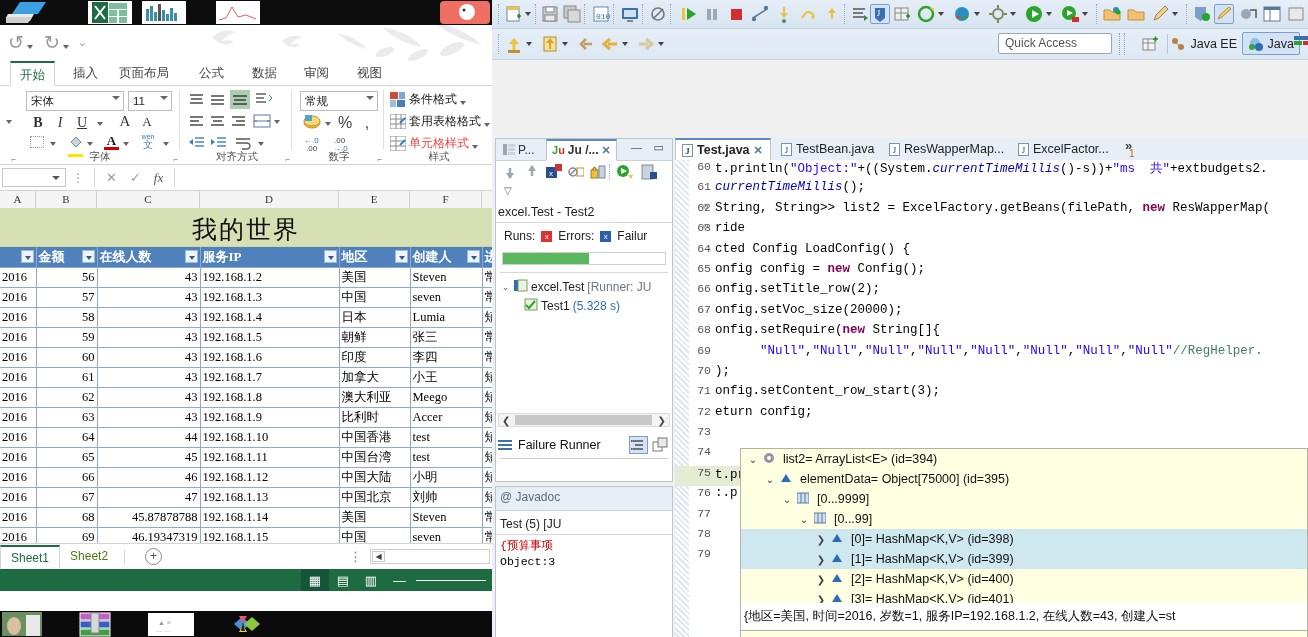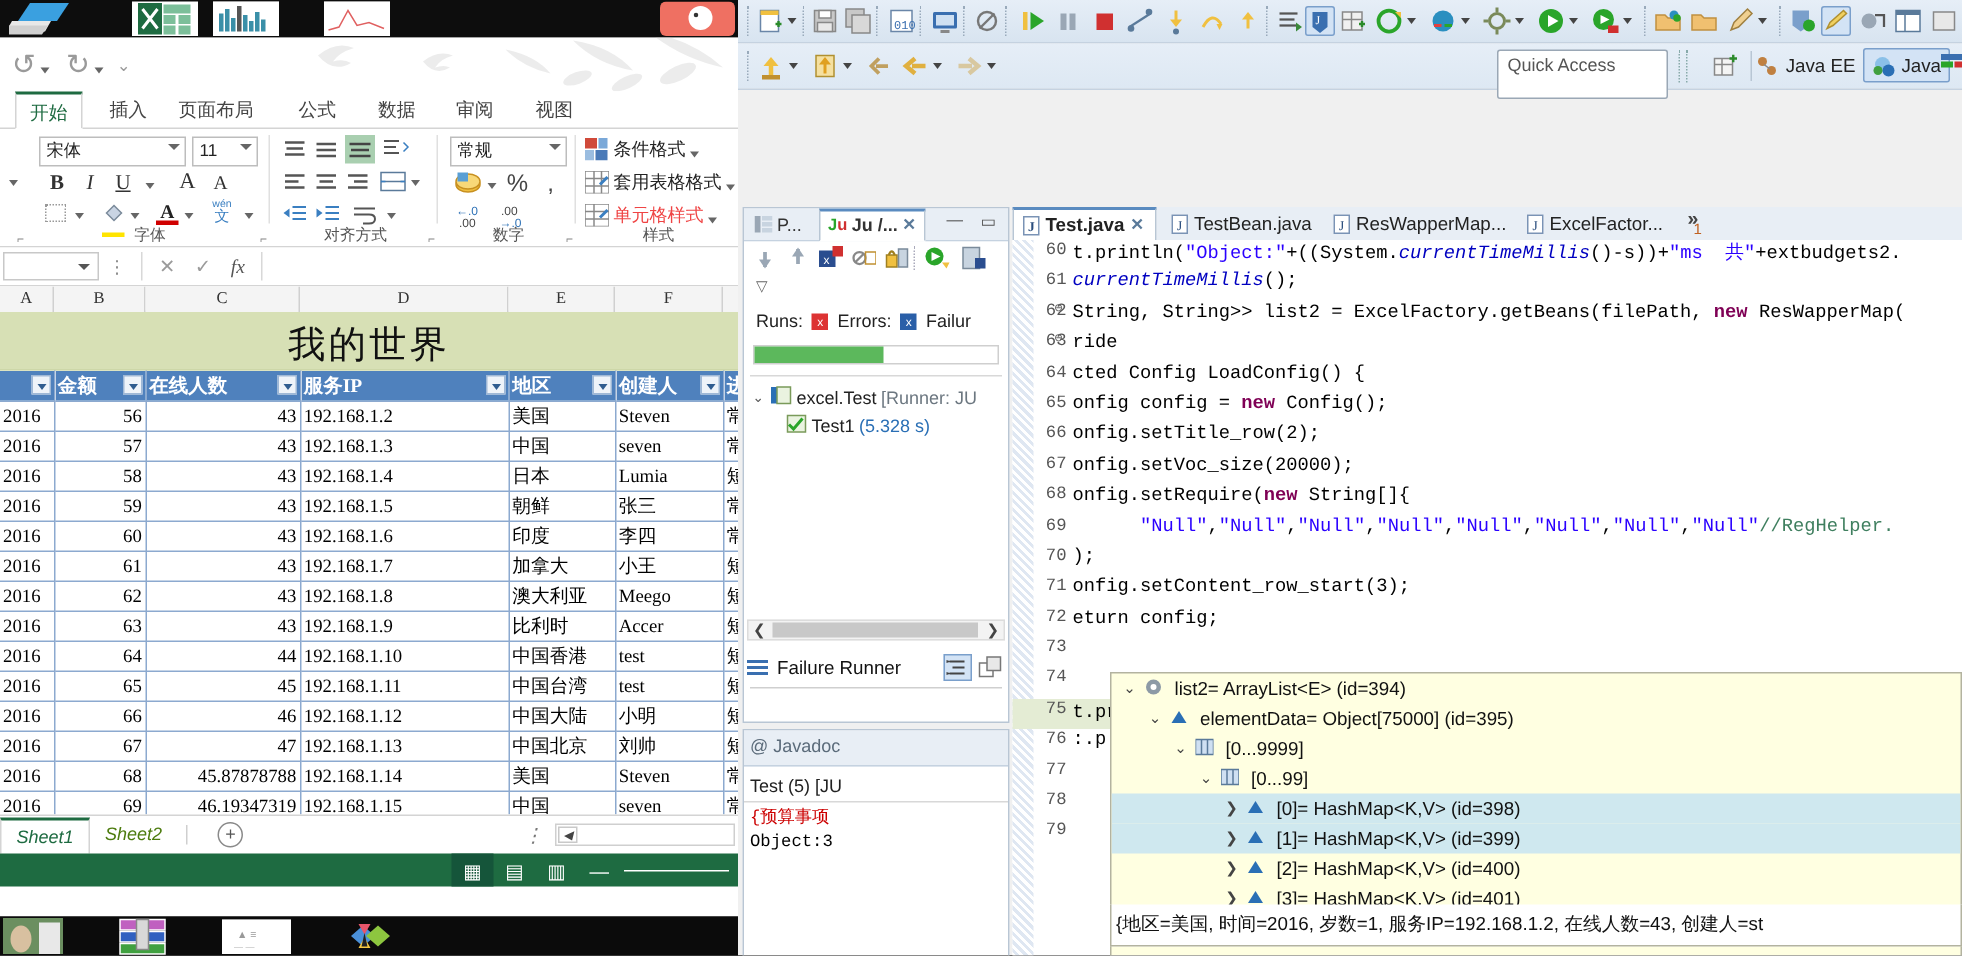--- a/index.html
+++ b/index.html
@@ -92,21 +92,21 @@
   th .filt { position:absolute; right:2px; top:3px; width:13px; height:13px;
      background:#eef3f9; border:1px solid #9fb8d6; }
   th .filt:after { content:""; position:absolute; left:3px; top:5px;
      border-left:3.5px solid transparent; border-right:3.5px solid transparent;
      border-top:4px solid #2f5c8f; }
   td.num { text-align:right; }
   .sheetwrap { position:absolute; left:0; top:56px; right:0; }
 
   
   .xl-sheettabs { position:relative; height:26px; background:#fff;
-     border-top:1px solid #d4d4d4; display:flex; align-items:center;font-style:italic; }
+     border-top:1px solid #d4d4d4; display:flex; align-items:center; }
   .stab { font-size:12px; color:#4d7c0f; padding:0 10px; line-height:22px; height:24px; }
   .stab.active { color:#1e6b41; border:1px solid #d4d4d4; border-top:2px solid #1e6b41;
      border-bottom:none; background:#fff; }
   .stab-div { width:1px; height:13px; background:#cfcfcf; margin:0 6px; }
   .plus { width:17px; height:17px; border-radius:50%; border:1px solid #8a8a8a;
      color:#555; font-size:12px; line-height:15px; text-align:center; margin-left:14px; }
   .sdots { margin-left:auto; color:#777; font-size:13px; padding:0 8px; }
   .hscroll { width:120px; height:15px; border:1px solid #cfcfcf; background:#fff;
      position:relative; margin-right:2px; }
   .hscroll .lb { position:absolute; left:1px; top:1px; width:13px; height:11px;
@@ -128,21 +128,21 @@
      padding-left:12px; gap:20px; font-size:12.5px; color:#333; }
   .ecl-tb { height:29px; background:linear-gradient(#e6eef7,#d8e4f0);
      border-bottom:1px solid #c5d2e0; position:relative; }
   .ecl-tb2 { height:31px; background:linear-gradient(#e6eef7,#dde8f3);
      border-bottom:1px solid #c5d2e0; position:relative; }
   .tbi { position:absolute; top:4px; width:20px; height:20px; border-radius:2px; }
   .tbsep { position:absolute; top:4px; width:1px; height:20px;
      border-left:1px dotted #9ab; }
   .tbcv { position:absolute; top:12px; border-left:3.5px solid transparent;
      border-right:3.5px solid transparent; border-top:4px solid #444; }
-  .qaccess { position:absolute; right:196px; top:4px; width:114px; height:33px;
+  .qaccess { position:absolute; right:196px; top:4px; width:114px; height:21px;
      border:1px solid #9aa7b5; background:#fff; font-size:12px; color:#555;
      line-height:19px; padding-left:6px; border-radius:2px; }
   .persp { position:absolute; top:3px; height:23px; display:flex; align-items:center;
      gap:4px; font-size:12.5px; color:#222; padding:0 5px; }
   .persp.sel { border:1px solid #7a9fcb; background:#d3e3f5; border-radius:2px; }
 
   
   .ecl-body { position:relative; height:100%; }
   .etabs { position:absolute; left:183px; top:78px; right:0; height:22px;
      background:#e8eef5; }
@@ -1023,20 +1023,21 @@
               </svg></div>
           <div style="position:absolute; left:144px; top:2px;"><svg width="18" height="18">
                 <rect x="2" y="2" width="11" height="14" fill="#c8d4e0" stroke="#7a8a9a"></rect>
                 <rect x="10" y="9" width="7" height="7" fill="#2a4d8f"></rect>
               </svg></div>
         </div>
         <div class="junit-tb2">
           <div style="position:absolute; left:8px; top:0px; color:#666; font-size:10px;">▽</div>
         </div>
 
+        <div class="junit-name">excel.Test - Test2</div>
 
         <div class="junit-counts">
           <span>Runs:</span>
           <span class="errbadge">x</span>
           <span>Errors:</span>
           <span class="failbadge">x</span>
           <span>Failur</span>
         </div>
 
         <div class="progress">

